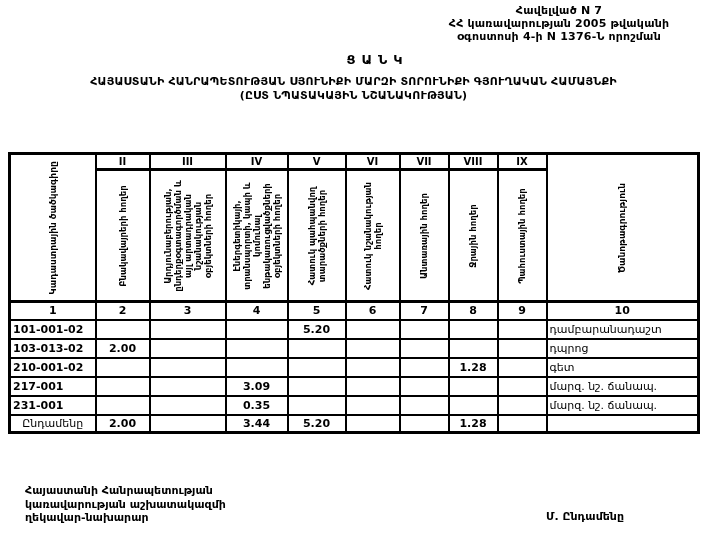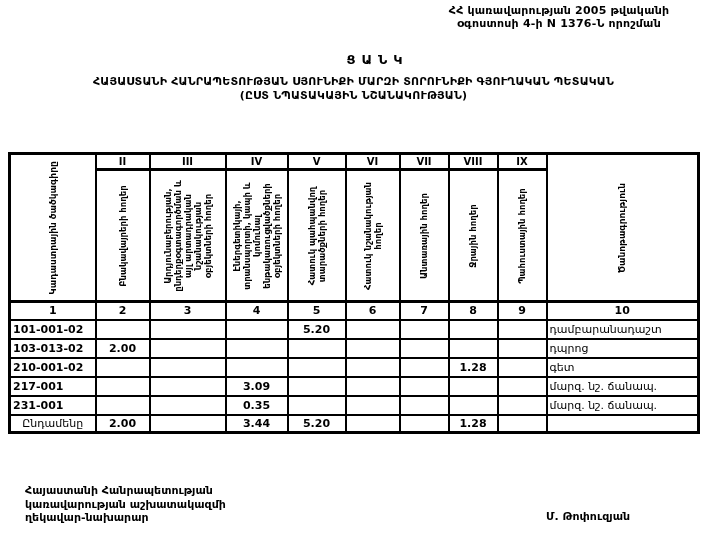--- a/index.html
+++ b/index.html
@@ -53,27 +53,28 @@
   }
   .signature {
     position:absolute; top:510px; left:546px;
     font-size:11px; font-weight:bold; white-space:nowrap;
   }
 </style>
 </head>
 <body>
 
 <div class="doc-header">
+  <div>Հավելված N 7</div>
   <div>ՀՀ կառավարության 2005 թվականի</div>
   <div>օգոստոսի 4-ի N 1376-Ն որոշման</div>
 </div>
 
 <div class="title-main">ՑԱՆԿ</div>
 <div class="title-sub">
-  <div>ՀԱՅԱՍՏԱՆԻ ՀԱՆՐԱՊԵՏՈՒԹՅԱՆ ՍՅՈՒՆԻՔԻ ՄԱՐԶԻ ՏՈՐՈՒՆԻՔԻ ԳՅՈՒՂԱԿԱՆ ՊԵՏԱԿԱՆ</div>
+  <div>ՀԱՅԱՍՏԱՆԻ ՀԱՆՐԱՊԵՏՈՒԹՅԱՆ ՍՅՈՒՆԻՔԻ ՄԱՐԶԻ ՏՈՐՈՒՆԻՔԻ ԳՅՈՒՂԱԿԱՆ ՀԱՄԱՅՆՔԻ</div>
   <div>(ԸՍՏ ՆՊԱՏԱԿԱՅԻՆ ՆՇԱՆԱԿՈՒԹՅԱՆ)</div>
 </div>
 
 <table class="land">
   <colgroup>
     <col style="width:86px">
       <col style="width:54px">
       <col style="width:76px">
       <col style="width:62px">
       <col style="width:58px">
@@ -232,13 +233,13 @@
     </tr>
   </tbody>
 </table>
 
 <div class="footer-left">
   <div>Հայաստանի Հանրապետության</div>
   <div>կառավարության աշխատակազմի</div>
   <div>ղեկավար-նախարար</div>
 </div>
 
-<div class="signature">Մ. Թոփուզյան</div>
+<div class="signature">Մ. Ընդամենը</div>
 
 </body></html>

